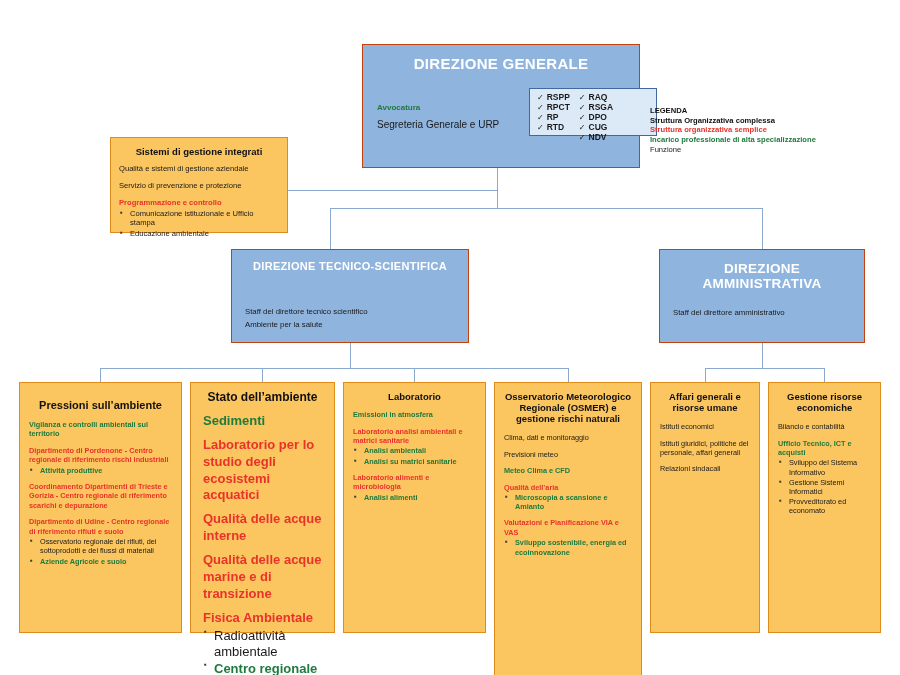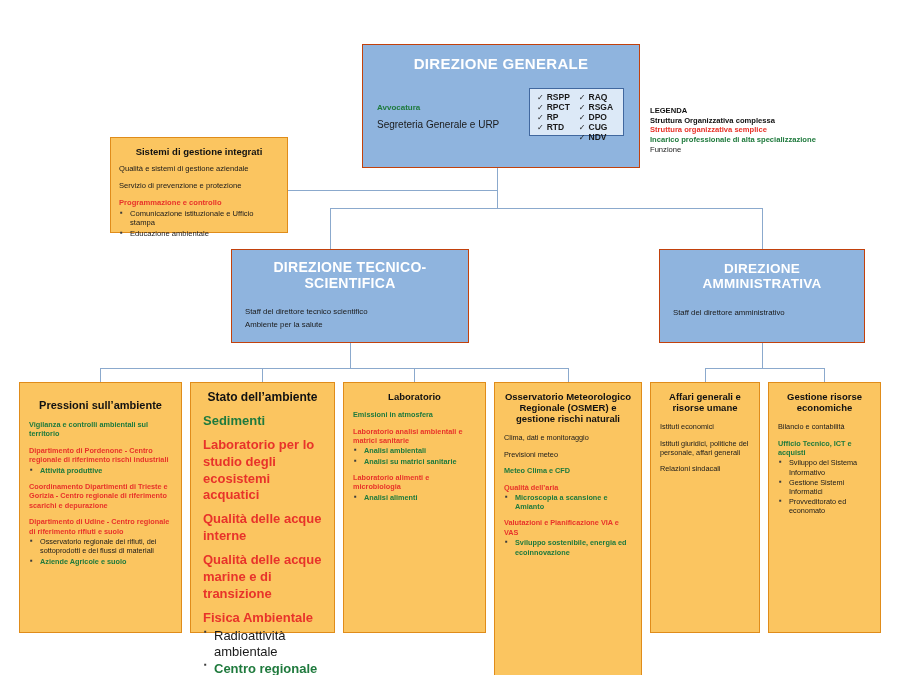--- a/index.html
+++ b/index.html
@@ -122,21 +122,21 @@
   <div class="conn v" style="left:705px;top:368px;height:14px;"></div>
   <div class="conn v" style="left:824px;top:368px;height:14px;"></div>
 
   <div class="bluebox" style="left:362px;top:44px;width:278px;height:124px;">
     <div class="btitle" style="font-size:15px;margin-top:11px;">DIREZIONE GENERALE</div>
     <div class="bsub" style="position:absolute;left:14px;top:58px;width:170px;font-size:8px;">
       <div class="green" style="font-size:8px;">Avvocatura</div>
       <div style="margin-top:4px;font-size:10px;">Segreteria Generale e URP</div>
     </div>
 
-    <div id="checklist" style="left:166px;top:43px;width:95px;height:48px;">
+    <div id="checklist" style="left:166px;top:43px;width:128px;height:48px;">
       <div class="ccol">
         <div class="citem"><span class="ck">✓</span><span>RSPP</span></div>
         <div class="citem"><span class="ck">✓</span><span>RPCT</span></div>
         <div class="citem"><span class="ck">✓</span><span>RP</span></div>
         <div class="citem"><span class="ck">✓</span><span>RTD</span></div>
       </div>
       <div class="ccol">
         <div class="citem"><span class="ck">✓</span><span>RAQ</span></div>
         <div class="citem"><span class="ck">✓</span><span>RSGA</span></div>
         <div class="citem"><span class="ck">✓</span><span>DPO</span></div>
@@ -167,21 +167,21 @@
           <div class="t-semplice">Programmazione e controllo</div>
           <ul class="bl">
             <li class="t-funzione">Comunicazione istituzionale e Ufficio stampa</li>
             <li class="t-funzione">Educazione ambientale</li>
           </ul>
         </div>
       </div>
   </div>
 
   <div class="bluebox" style="left:231px;top:249px;width:238px;height:94px;">
-    <div class="btitle" style="font-size:14px;margin-top:10px;padding:0 18px;">DIREZIONE TECNICO-SCIENTIFICA</div>
+    <div class="btitle" style="font-size:11px;margin-top:10px;padding:0 18px;">DIREZIONE TECNICO-SCIENTIFICA</div>
     <div class="bsub" style="position:absolute;left:13px;top:57px;font-size:7.8px;">
       <div>Staff del direttore tecnico scientifico</div>
       <div style="margin-top:2px;">Ambiente per la salute</div>
     </div>
   </div>
 
   <div class="bluebox" style="left:659px;top:249px;width:206px;height:94px;">
     <div class="btitle" style="font-size:13.5px;margin-top:11px;padding:0 16px;">DIREZIONE AMMINISTRATIVA</div>
     <div class="bsub" style="position:absolute;left:13px;top:58px;font-size:7.8px;">
       <div>Staff del direttore amministrativo</div>

